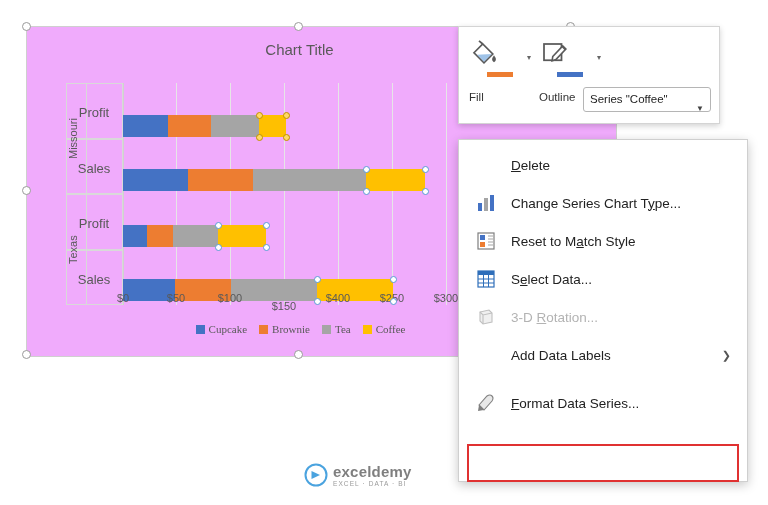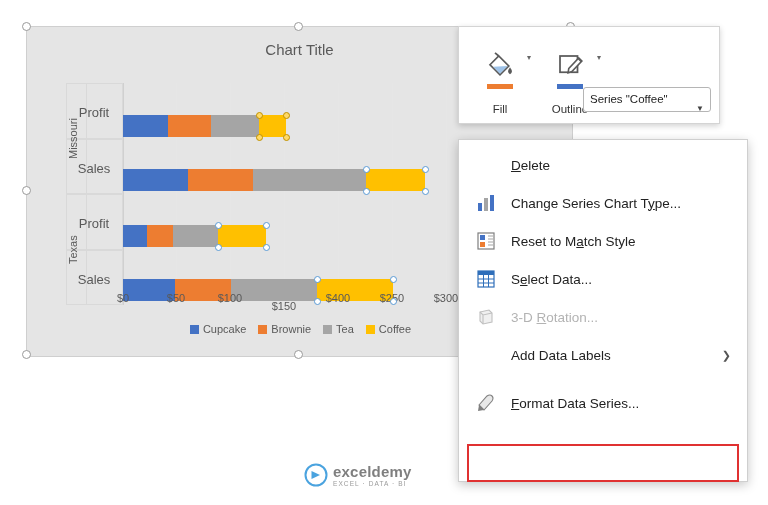--- a/index.html
+++ b/index.html
@@ -6,21 +6,21 @@
   body{
     width:768px;height:505px;
     background:#ffffff;
     font-family:"Liberation Sans", sans-serif;
     position:relative;
     overflow:hidden;
   }
   
   #chart-frame{
     position:absolute;left:26px;top:26px;width:545px;height:329px;
-    border:1px solid #cfcfcf;background:#e5e5e5;
+    border:1px solid #cfcfcf;background:#f0abfc;padding-left:44px;
   }
   .handle{
     position:absolute;width:9px;height:9px;border:1px solid #9a9a9a;
     background:#ffffff;border-radius:50%;box-sizing:border-box;
   }
   #chart-title{
     position:absolute;left:0;top:14px;width:545px;text-align:center;
     font-size:15px;color:#595959;
   }
   
@@ -48,37 +48,37 @@
   
   .val-label{
     position:absolute;font-size:11px;color:#595959;text-align:center;width:40px;
   }
   
   #legend{
     position:absolute;left:96px;top:296px;width:355px;
     display:flex;justify-content:center;align-items:center;gap:12px;
     font-size:11px;color:#595959;
   }
-  .legend-item{display:flex;align-items:center;gap:4px;}
+  .legend-item{display:flex;align-items:center;gap:4px;font-family:Liberation Serif, serif;}
   .swatch{width:9px;height:9px;display:inline-block;}
   
   .sel-dot{
     position:absolute;width:7px;height:7px;border:1px solid #5b9bd5;
     background:#ffffff;border-radius:50%;box-sizing:border-box;z-index:5;
   }
   .sel-dot.filled{background:#ffd966;border-color:#bf9000;}
   
   #mini-toolbar{
     position:absolute;left:458px;top:26px;width:262px;height:98px;
     background:#ffffff;border:1px solid #d4d4d4;
     box-shadow:0 2px 6px rgba(0,0,0,.18);
     box-sizing:border-box;
   }
   .mt-btn{
-    position:absolute;top:16px;width:62px;height:78px;text-align:center;
+    position:absolute;top:4px;width:62px;height:78px;text-align:left;
     font-size:11px;color:#444;
   }
   .mt-caption{position:absolute;bottom:6px;left:0;width:100%;font-size:11.5px;color:#333;}
   .mt-chev{
     position:absolute;top:26px;font-size:8px;color:#666;
   }
   #series-select{
     position:absolute;left:124px;top:60px;width:128px;height:25px;
     border:1px solid #b5b5b5;border-radius:3px;background:#fff;
     font-size:11.5px;color:#222;box-sizing:border-box;

